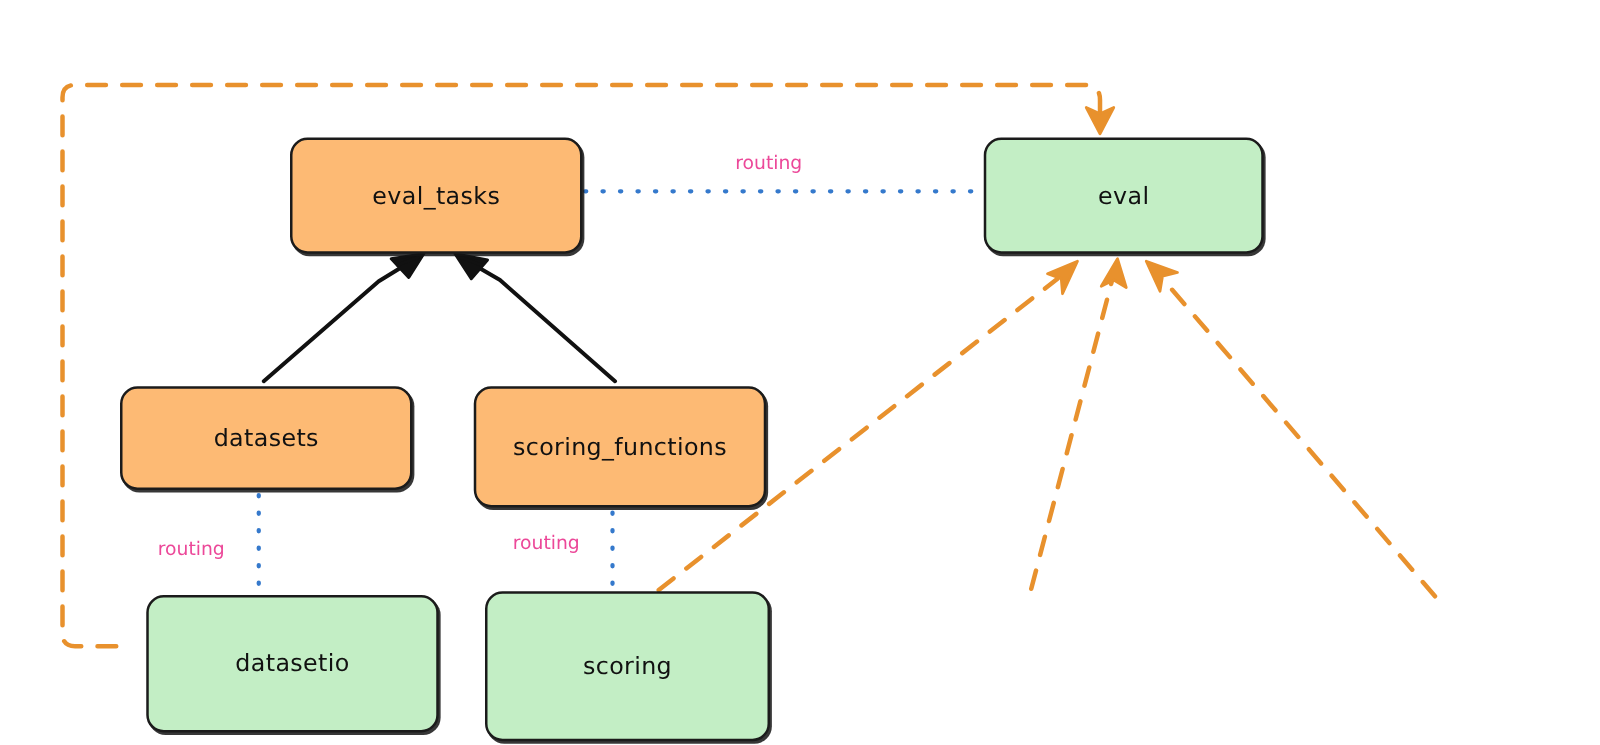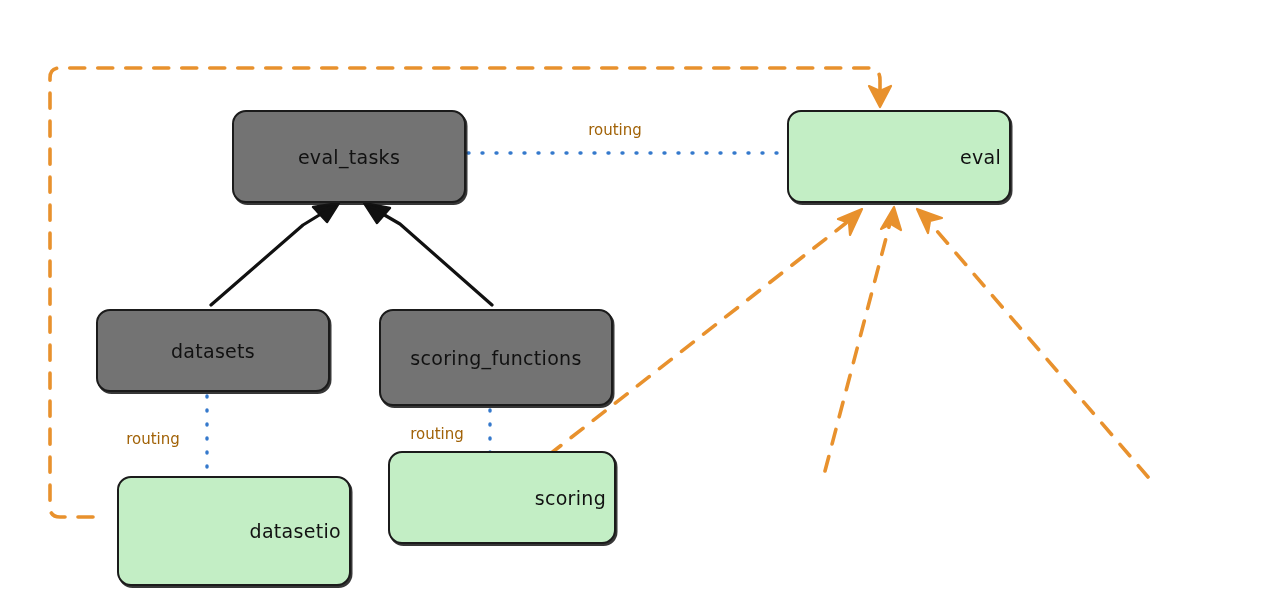--- a/index.html
+++ b/index.html
@@ -33,30 +33,30 @@
     display: flex;
     align-items: center;
     justify-content: center;
     text-align: center;
     color: #111111;
     font-family: "DejaVu Sans", sans-serif;
     font-size: 19px;
     letter-spacing: 0.3px;
     box-shadow: 1.5px 2px 0 rgba(20,20,20,0.85);
   }
-  .node.blue  { background: #737373; }
-  .node.green { background: #c3eec5; justify-content: flex-end; }
+  .node.blue  { background: #fdba74; }
+  .node.green { background: #c3eec5; }
   .node-label {
     display: block;
     padding: 0 8px;
     pointer-events: none;
   }
   .edge-label {
     position: absolute;
-    color: #a16207;
+    color: #ec4899;
     font-family: "DejaVu Sans", sans-serif;
     font-size: 15px;
     white-space: nowrap;
     transform: translate(-50%, -50%);
   }
 </style>
 </head>
 <body>
 
 <div id="diagram-root">
@@ -122,21 +122,21 @@
   </div>
 
   <div class="node blue" style="left:379px; top:309px; width:234px; height:97px;">
     <span class="node-label">scoring_functions</span>
   </div>
 
   <div class="node green" style="left:96px; top:476px; width:234px; height:110px;margin-left:21px;">
     <span class="node-label">datasetio</span>
   </div>
 
-  <div class="node green" style="left:388px; top:451px; width:228px; height:93px;">
+  <div class="node green" style="left:388px; top:473px; width:228px; height:120px;">
     <span class="node-label">scoring</span>
   </div>
 
 
 
   <div class="edge-label" style="left:615px; top:130px;">routing</div>
 
   <div class="edge-label" style="left:153px; top:439px;">routing</div>
 
   <div class="edge-label" style="left:437px; top:434px;">routing</div>

